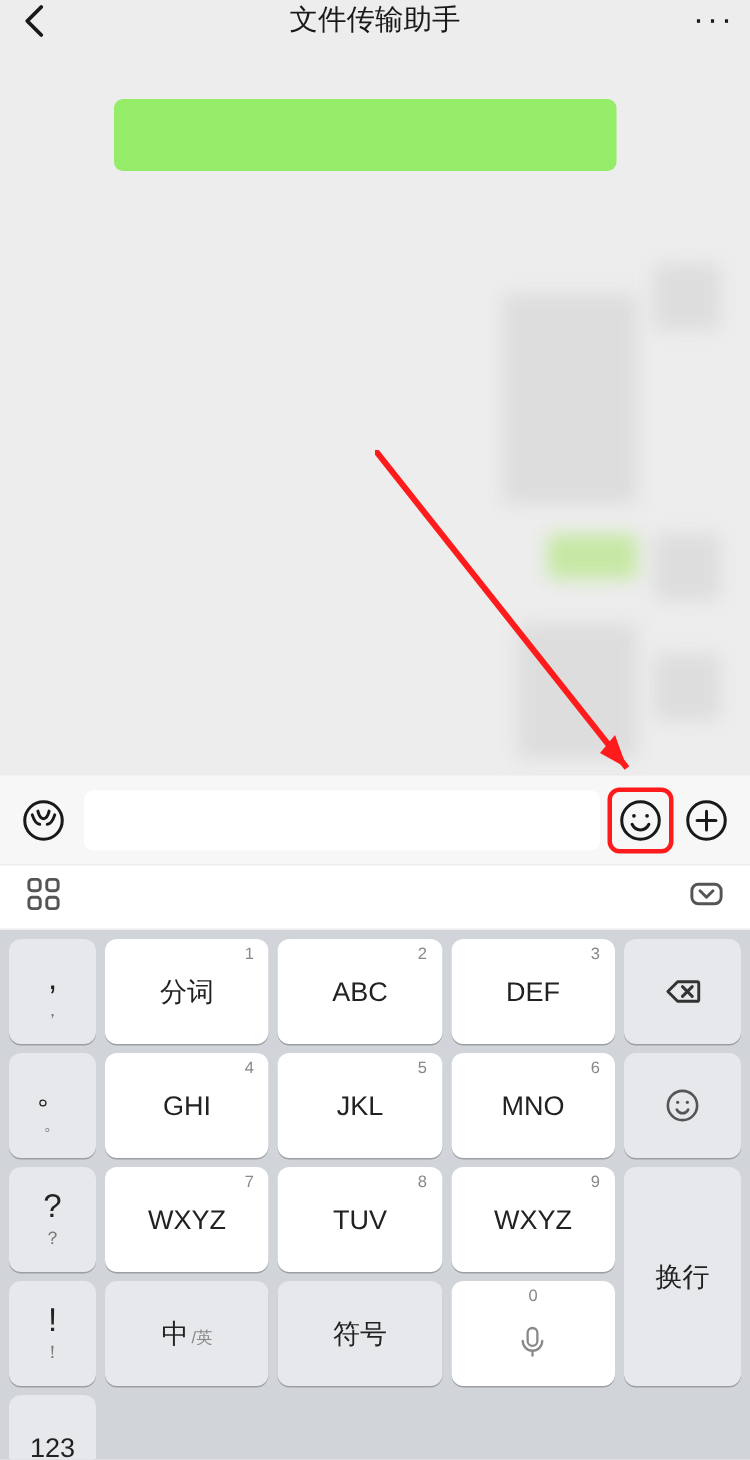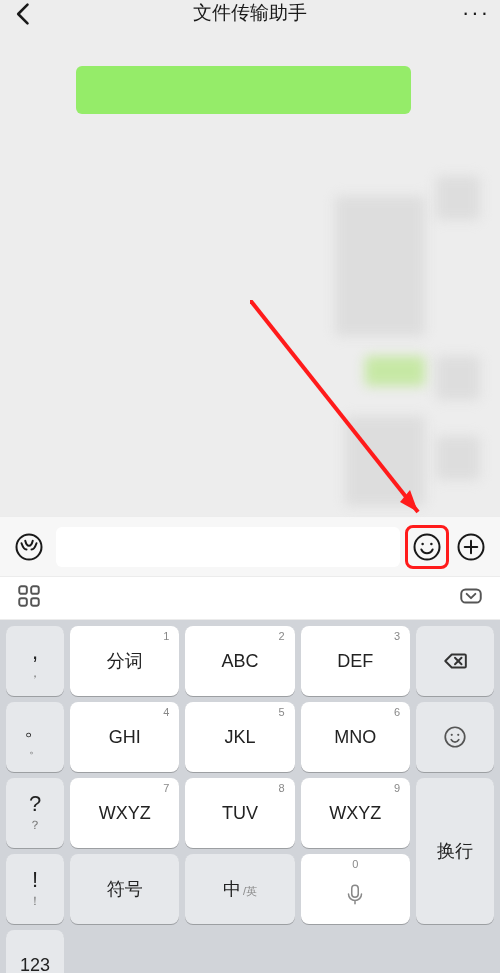--- a/index.html
+++ b/index.html
@@ -245,24 +245,24 @@
     </div>
   <div class="key muted tall">
       <span>换行</span>
     </div>
 
   <div class="key muted">
       <span class="punct">!</span>
       <span class="punct2">！</span>
     </div>
   <div class="key muted">
+      <span><span>中</span><span class="cn-sub">/英</span></span>
+    </div>
+  <div class="key muted">
       <span>符号</span>
-    </div>
-  <div class="key muted">
-      <span><span>中</span><span class="cn-sub">/英</span></span>
     </div>
   <div class="key">
     <span class="sup" style="left:50%;right:auto;transform:translateX(-50%);">0</span>
     <svg viewBox="0 0 24 24" fill="none" stroke="#888" stroke-width="1.4" style="margin-top:10px;">
         <rect x="9" y="4" width="6" height="11" rx="3"></rect>
         <path d="M6 12a6 6 0 0 0 12 0M12 18v3" stroke-linecap="round"></path>
       </svg>
   </div>
   <div class="key muted">
       <span>123</span>

